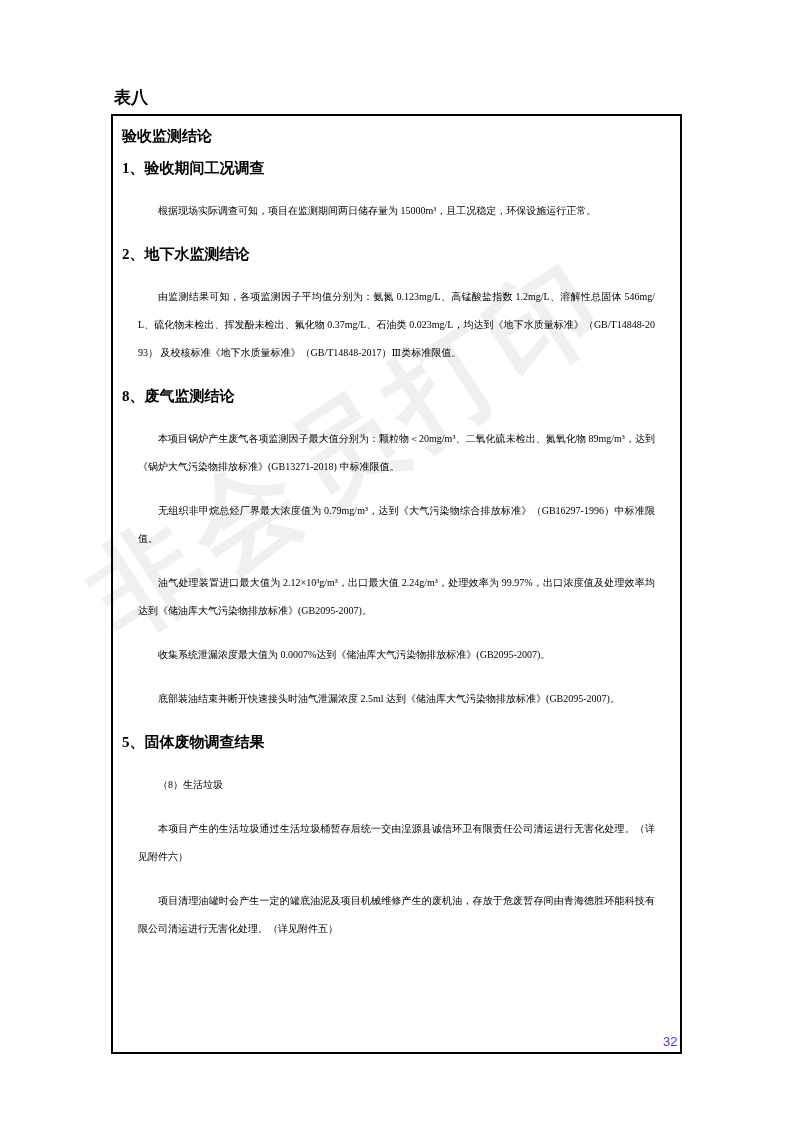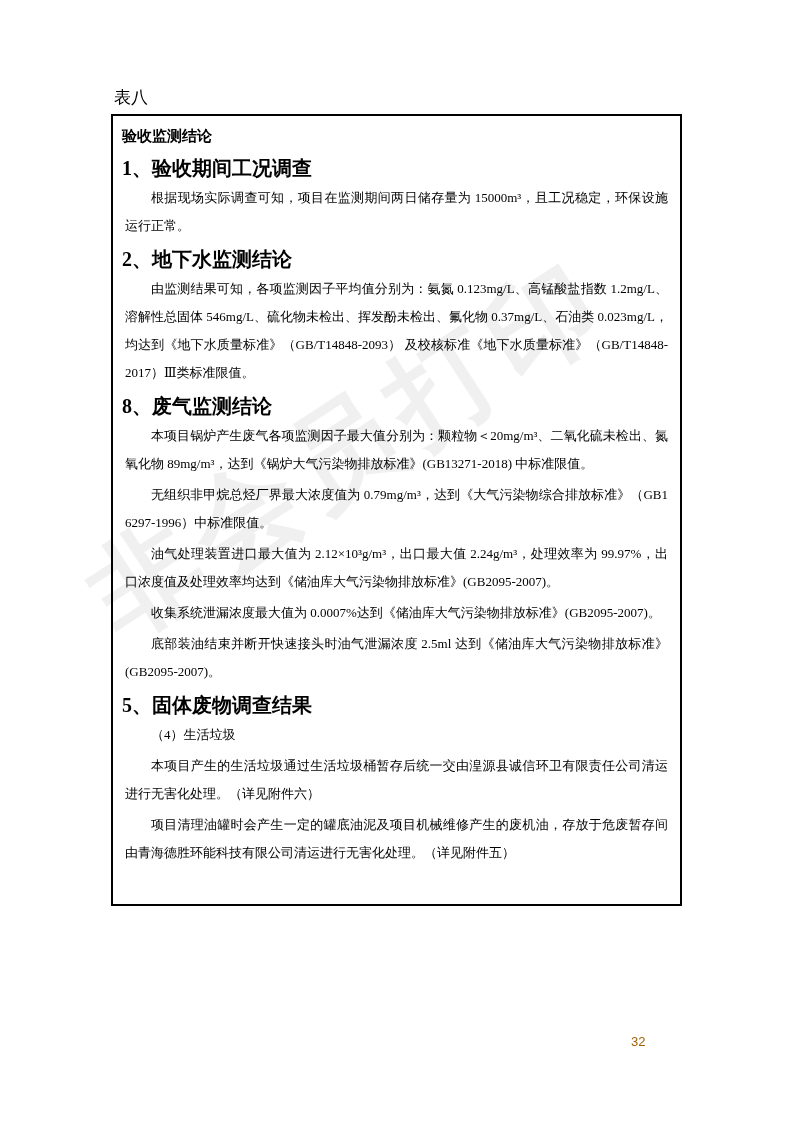--- a/index.html
+++ b/index.html
@@ -22,59 +22,59 @@
     letter-spacing:10px;
     color:rgba(130,130,130,0.12);
     white-space:nowrap;
     pointer-events:none;
     z-index:1;
   }
   .doc-title{
     position:absolute;
     left:114px;top:86px;
     font-size:17px;
-    font-weight:normal;
+    font-weight:bold;
     z-index:2;
   }
   .doc-table{
     position:absolute;
     left:111px;top:114px;
-    width:571px;height:792px;
+    width:571px;height:940px;
     border:2px solid #000;
     box-sizing:border-box;
     padding:7px 9px 4px 9px;
     overflow:hidden;
     z-index:2;
   }
   .tbl-header{
     font-size:15px;
     font-weight:bold;
     line-height:26px;
     margin:0 0 5px 0;
   }
   .sec-heading{
-    font-size:20px;
+    font-size:15px;
     font-weight:bold;
     line-height:26px;
     margin:6px 0 3px 0;
   }
   .para{
-    margin:3px;
-    font-size:13px;
+    margin:16px;
+    font-size:10px;
     line-height:28px;
     text-align:justify;
     text-indent:2em;
     word-break:break-all;
   }
   .page-number{
     position:absolute;
-    left:631px;top:1034px;
+    left:663px;top:1034px;
     font-size:13px;
     font-family:"Liberation Sans","DejaVu Sans",sans-serif;
-    color:#a16207;
+    color:#6d28d9;
     z-index:2;
   }
 </style>
 </head>
 <body>
 
 <div class="page">
 
   <div class="watermark">非会员打印</div>
 
@@ -99,21 +99,21 @@
       <p class="para">本项目锅炉产生废气各项监测因子最大值分别为：颗粒物＜20mg/m³、二氧化硫未检出、氮氧化物 89mg/m³，达到《锅炉大气污染物排放标准》(GB13271-2018) 中标准限值。</p>
       <p class="para">无组织非甲烷总烃厂界最大浓度值为 0.79mg/m³，达到《大气污染物综合排放标准》（GB16297-1996）中标准限值。</p>
       <p class="para">油气处理装置进口最大值为 2.12×10³g/m³，出口最大值 2.24g/m³，处理效率为 99.97%，出口浓度值及处理效率均达到《储油库大气污染物排放标准》(GB2095-2007)。</p>
       <p class="para">收集系统泄漏浓度最大值为 0.0007%达到《储油库大气污染物排放标准》(GB2095-2007)。</p>
       <p class="para">底部装油结束并断开快速接头时油气泄漏浓度 2.5ml 达到《储油库大气污染物排放标准》(GB2095-2007)。</p>
     </div>
 
 
     <div class="sec">
       <div class="sec-heading">5、固体废物调查结果</div>
-      <p class="para">（4）生活垃圾</p>
+      <p class="para">（8）生活垃圾</p>
       <p class="para">本项目产生的生活垃圾通过生活垃圾桶暂存后统一交由湟源县诚信环卫有限责任公司清运进行无害化处理。（详见附件六）</p>
       <p class="para">项目清理油罐时会产生一定的罐底油泥及项目机械维修产生的废机油，存放于危废暂存间由青海德胜环能科技有限公司清运进行无害化处理。（详见附件五）</p>
     </div>
 
   </div>
 
   <div class="page-number">32</div>
 
 </div>
 

